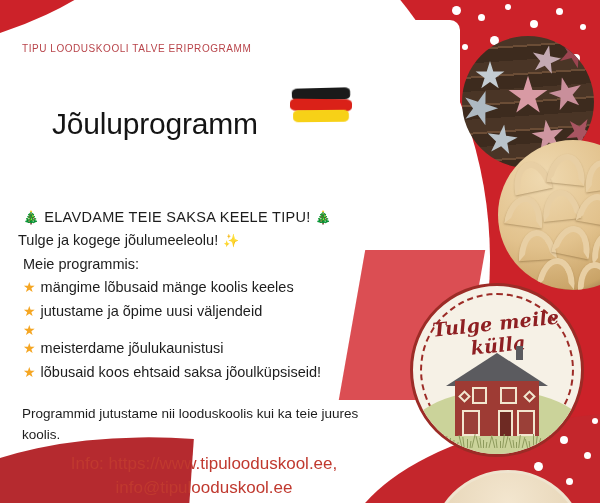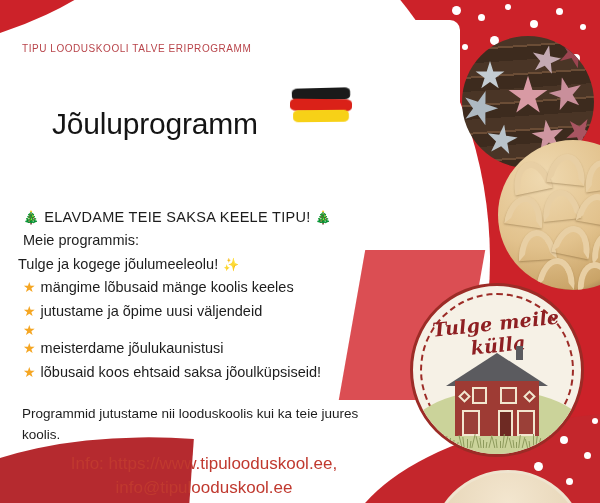--- a/index.html
+++ b/index.html
@@ -484,26 +484,26 @@
     <span class="f-red"></span>
     <span class="f-gold"></span>
   </div>
 
   <div id="body-text">
     <div class="line indent1">
       <span class="emoji-tree">🎄</span>
       <span class="caps">ELAVDAME TEIE SAKSA KEELE TIPU!</span>
       <span class="emoji-tree">🎄</span>
     </div>
-    <div class="line indent1">
-      <span>Meie programmis:</span>
-    </div>
     <div class="line">
       <span>Tulge ja kogege jõulumeeleolu!</span>
       <span class="emoji-spark">✨</span>
+    </div>
+    <div class="line indent1">
+      <span>Meie programmis:</span>
     </div>
 
     <div class="line bullet">
       <span class="star-b">★</span>
       <span>mängime lõbusaid mänge koolis keeles</span>
     </div>
     <div class="line bullet">
       <span class="star-b">★</span>
       <span>jutustame ja õpime uusi väljendeid</span>
     </div>

